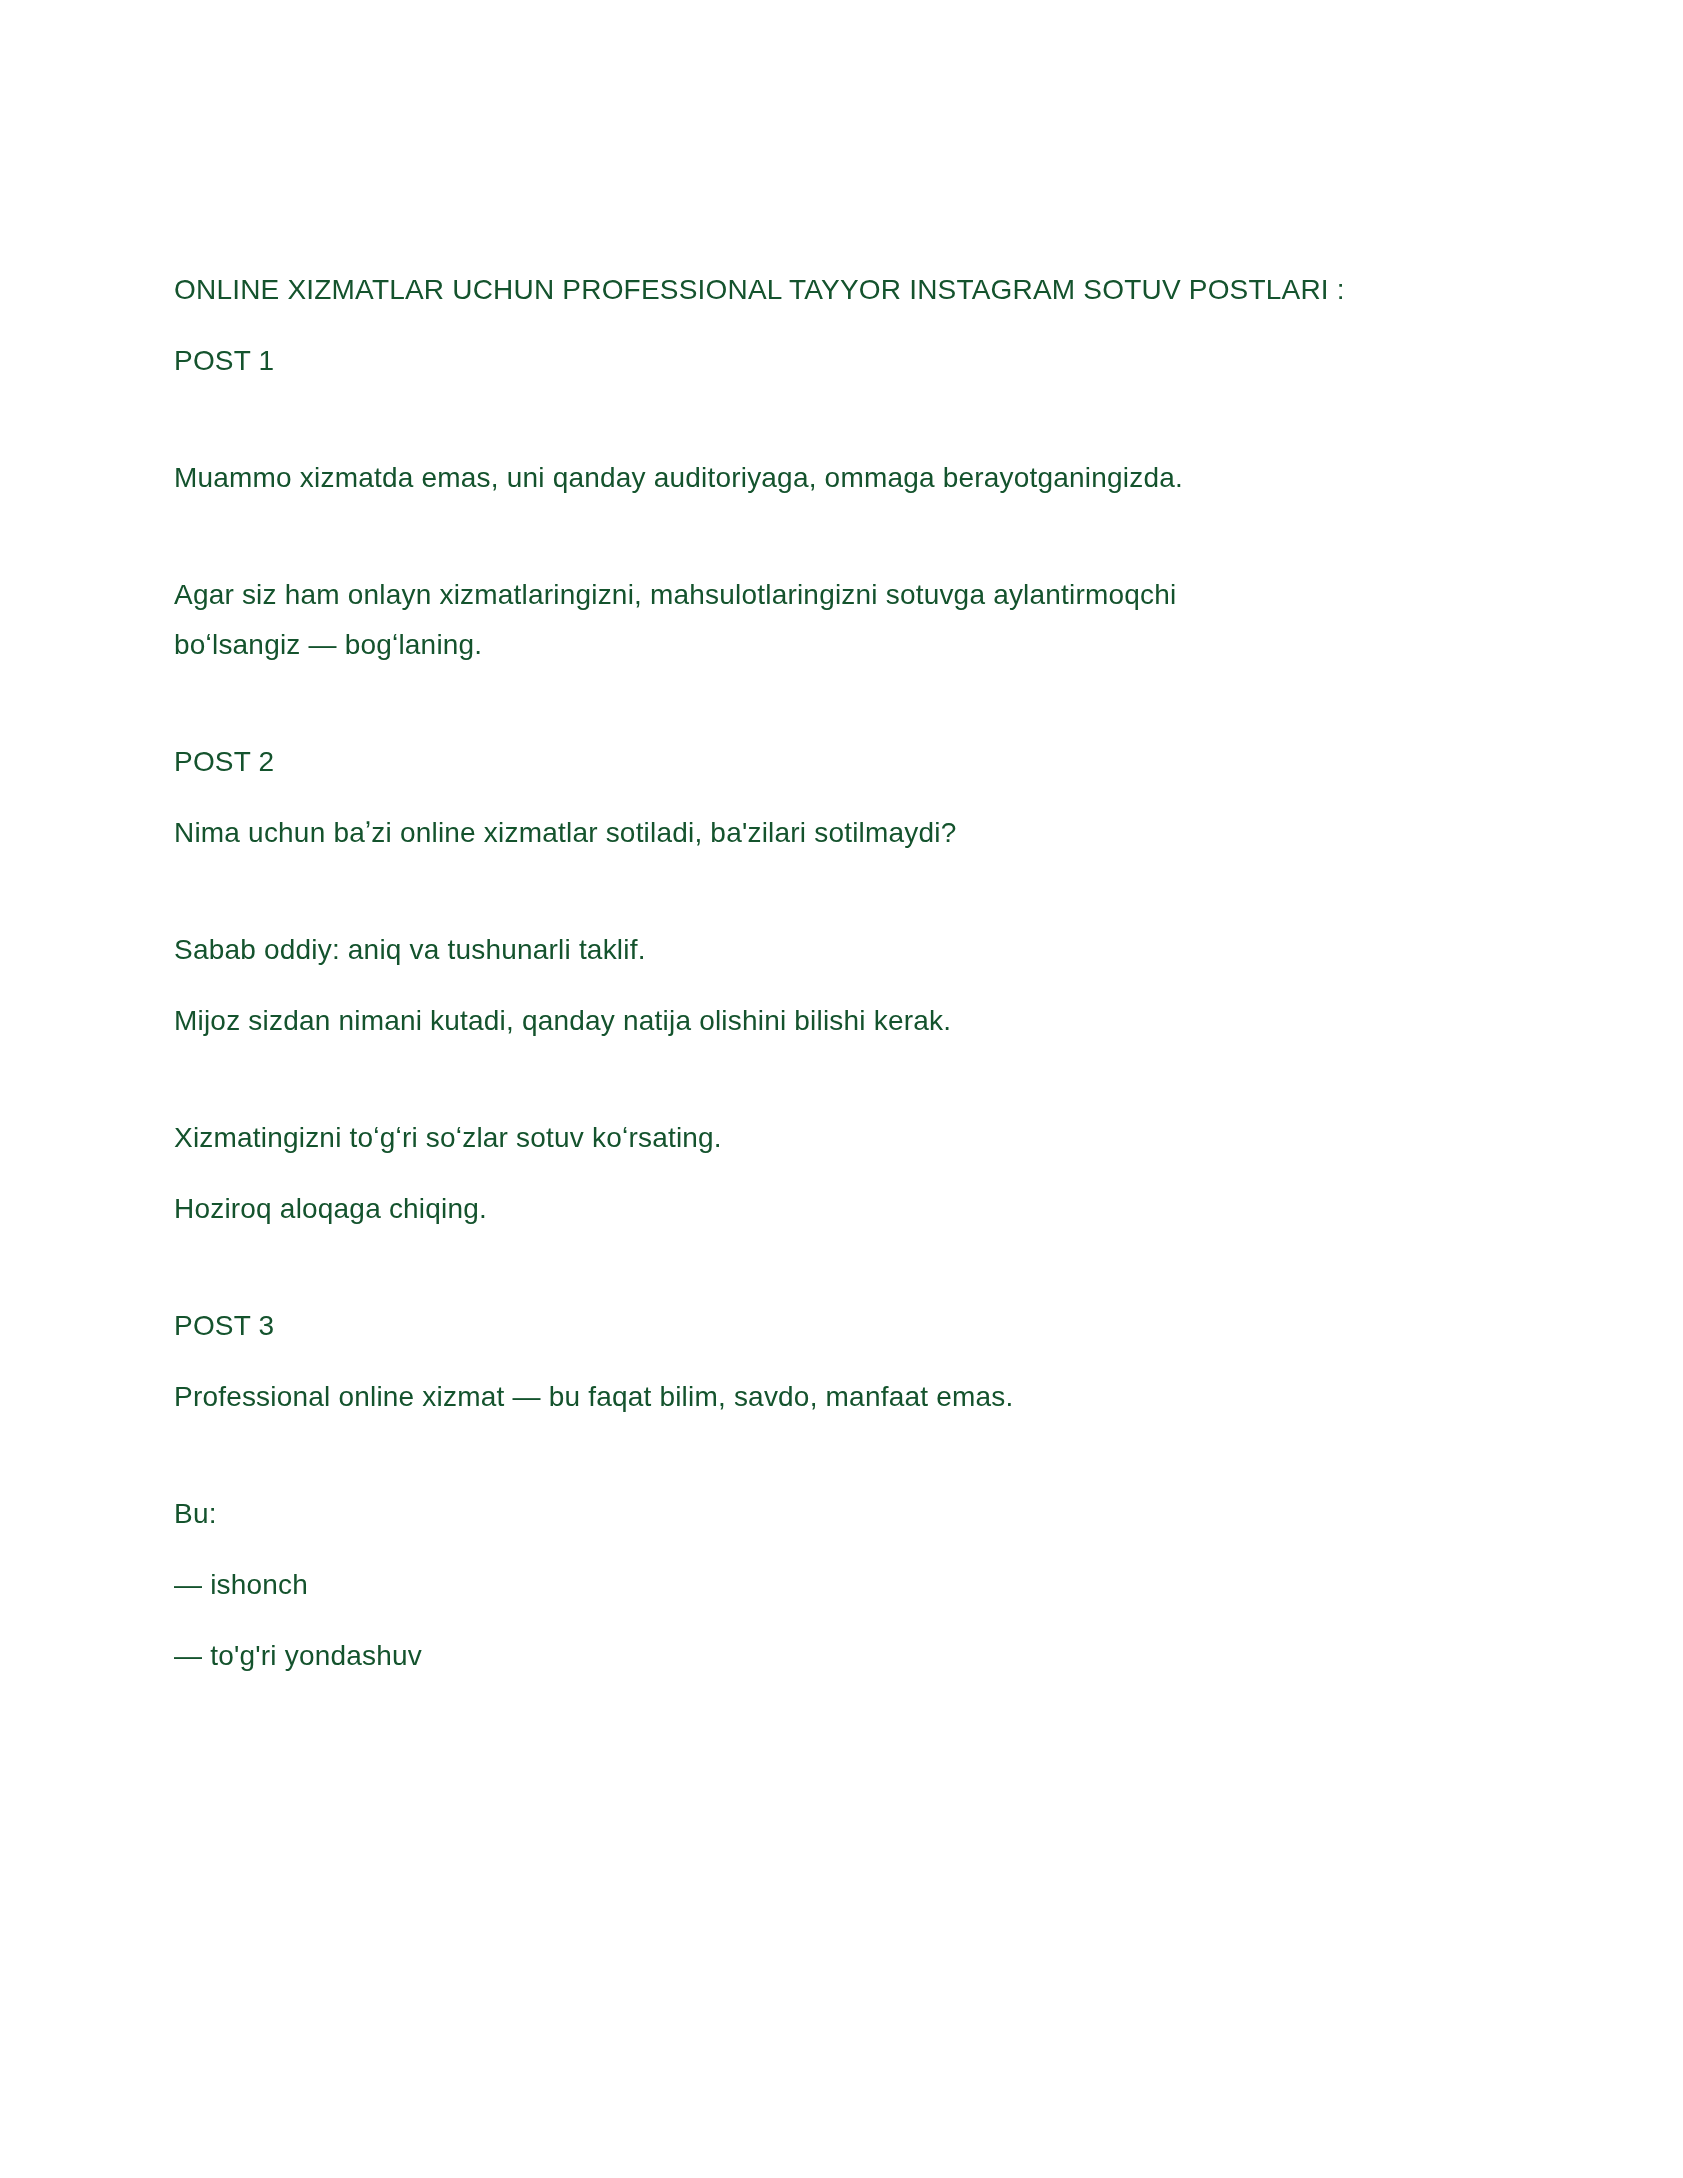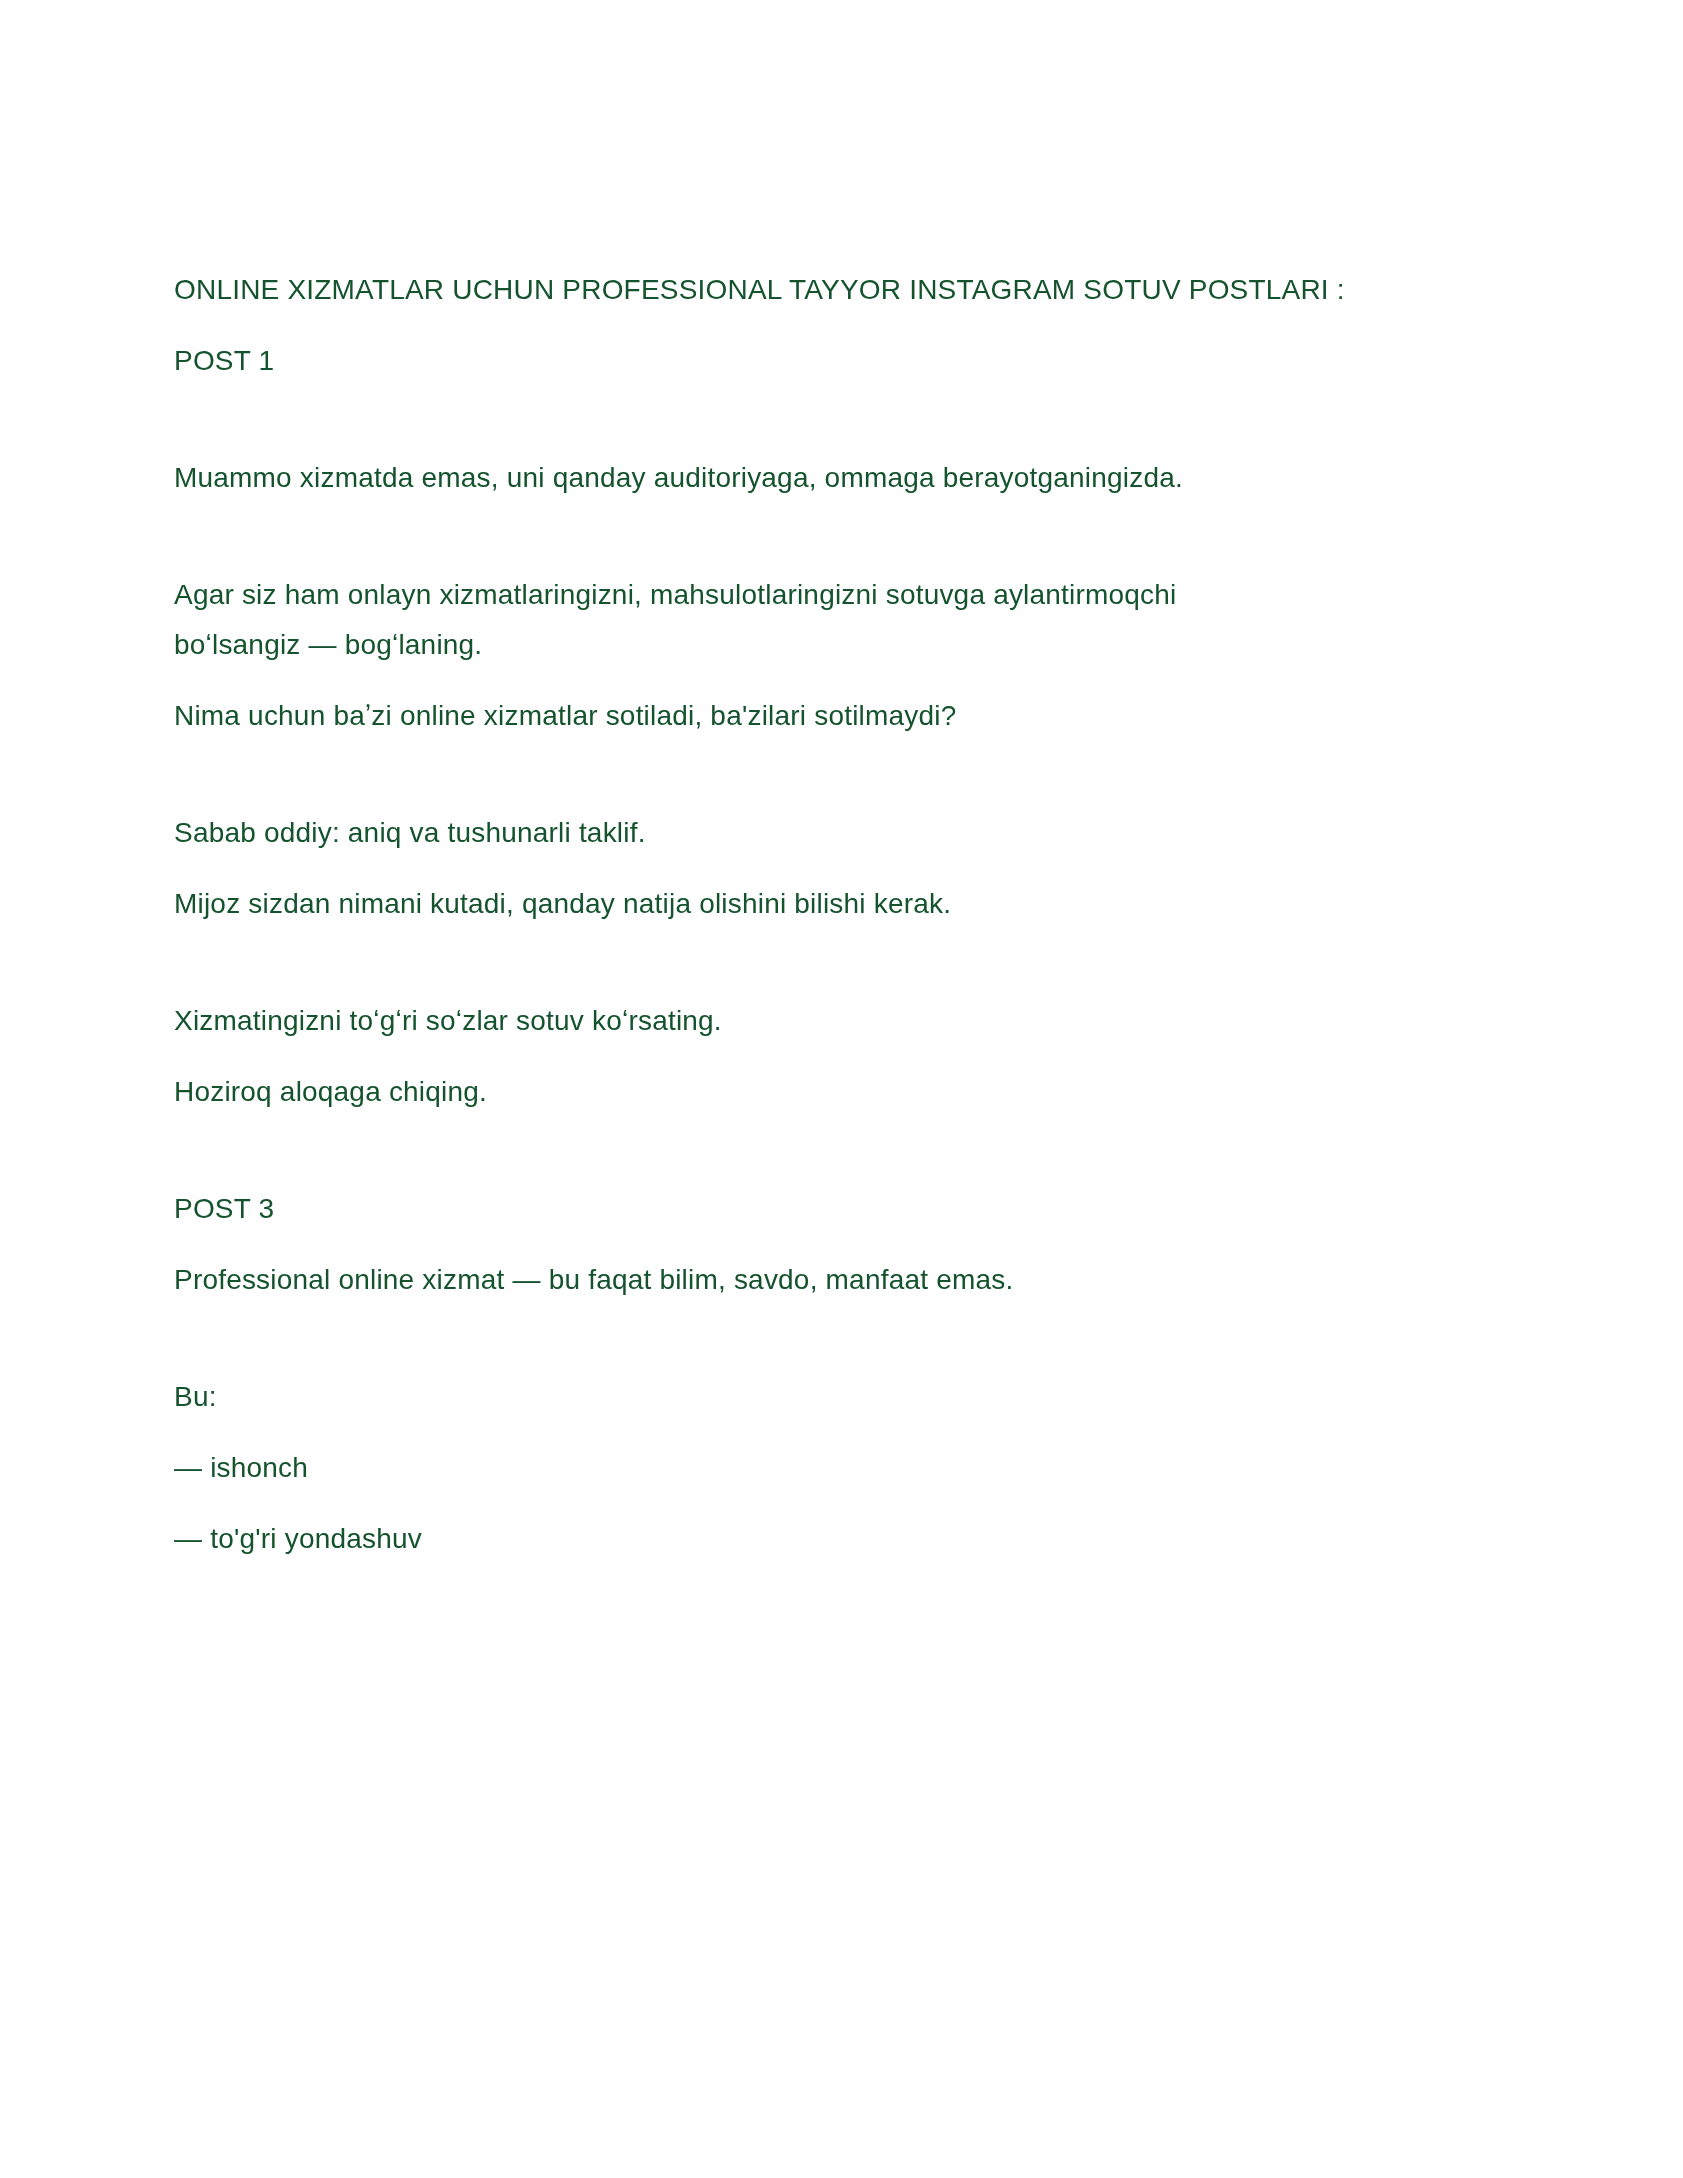--- a/index.html
+++ b/index.html
@@ -47,20 +47,21 @@
 
     <p class="heading">POST 1</p>
 
 
     <p class="gap">Muammo xizmatda emas, uni qanday auditoriyaga, ommaga berayotganingizda.</p>
 
 
     <p class="gap">Agar siz ham onlayn xizmatlaringizni, mahsulotlaringizni sotuvga aylantirmoqchi
 boʻlsangiz — bogʻlaning.</p>
 
+    <p class="heading gap">POST 2</p>
 
     <p>Nima uchun baʼzi online xizmatlar sotiladi, ba'zilari sotilmaydi?</p>
 
     <p class="gap">Sabab oddiy: aniq va tushunarli taklif.</p>
 
     <p>Mijoz sizdan nimani kutadi, qanday natija olishini bilishi kerak.</p>
 
     <p class="gap">Xizmatingizni toʻgʻri soʻzlar sotuv koʻrsating.</p>
 
     <p>Hoziroq aloqaga chiqing.</p>

